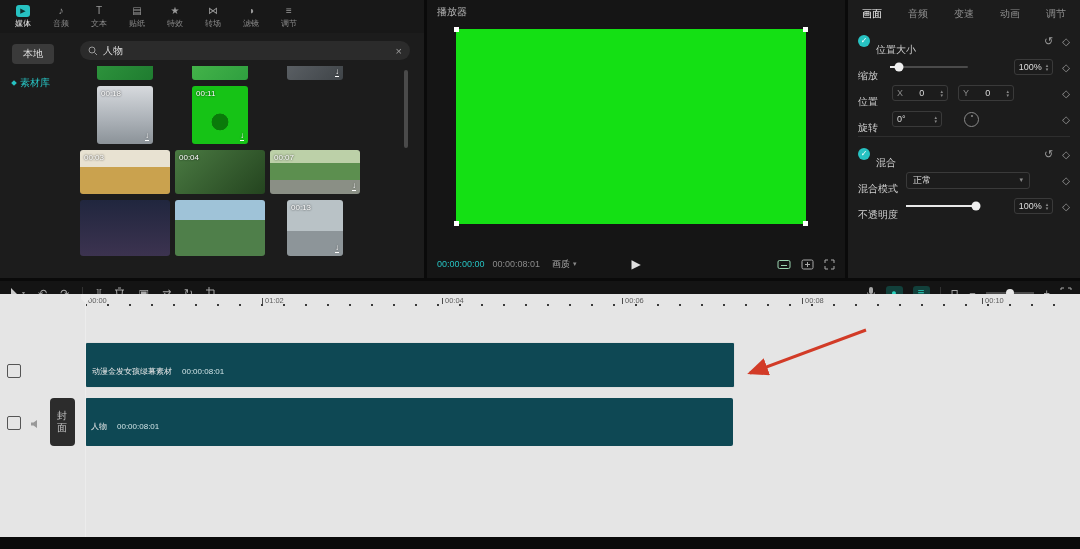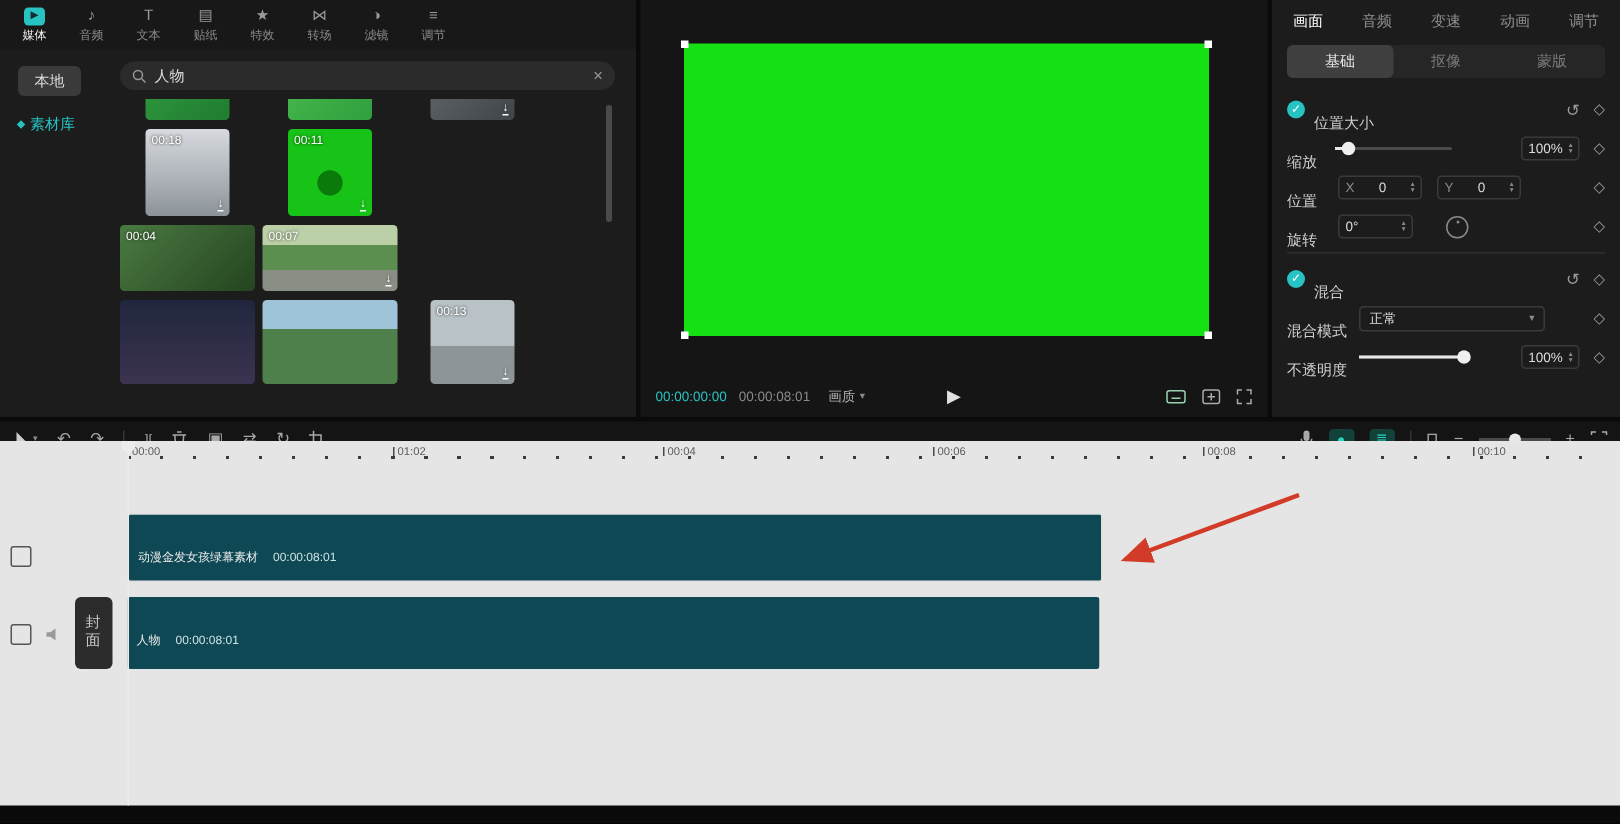--- a/index.html
+++ b/index.html
@@ -228,20 +228,25 @@
           </div>
         <div class="cell">
             <div class="thumb p t6">
           <span class="dur">00:11</span>
           <span class="dl">↓</span>
             </div>
           </div>
       </div>
       <div class="grid-row r2">
         <div class="cell">
+            <div class="thumb t7">
+          <span class="dur">00:03</span>
+            </div>
+          </div>
+        <div class="cell">
             <div class="thumb t8">
           <span class="dur">00:04</span>
             </div>
           </div>
         <div class="cell">
             <div class="thumb t9">
           <span class="dur">00:07</span>
           <span class="dl">↓</span>
             </div>
           </div>
@@ -258,20 +263,23 @@
           <span class="dur">00:13</span>
           <span class="dl">↓</span>
             </div>
           </div>
       </div>
     </div>
     <div class="media-scrollbar"></div>
   </div>
 
   <div class="player-panel">
+    <div class="player-header">
+      <span>播放器</span>
+    </div>
     <div class="viewport">
       <div class="green-screen">
         <span class="hd tl"></span>
         <span class="hd tr"></span>
         <span class="hd bl"></span>
         <span class="hd br"></span>
       </div>
     </div>
     <div class="player-controls">
       <span class="time-cur">00:00:00:00</span>
@@ -298,25 +306,20 @@
   </div>
 
   <div class="right-panel">
     <div class="insp-tabs">
       <span class="insp-tab active">画面</span>
       <span class="insp-tab">音频</span>
       <span class="insp-tab">变速</span>
       <span class="insp-tab">动画</span>
       <span class="insp-tab">调节</span>
     </div>
-    <div class="sub-tabs">
-      <span class="sub-tab active">基础</span>
-      <span class="sub-tab">抠像</span>
-      <span class="sub-tab">蒙版</span>
-    </div>
 
     <div class="controls">
 
       <div class="crow">
         <span class="checkbox">
           <span>✓</span>
         </span>
         <span class="clabel">位置大小</span>
         <span class="row-end">
           <span class="reset-icon">↺</span>

